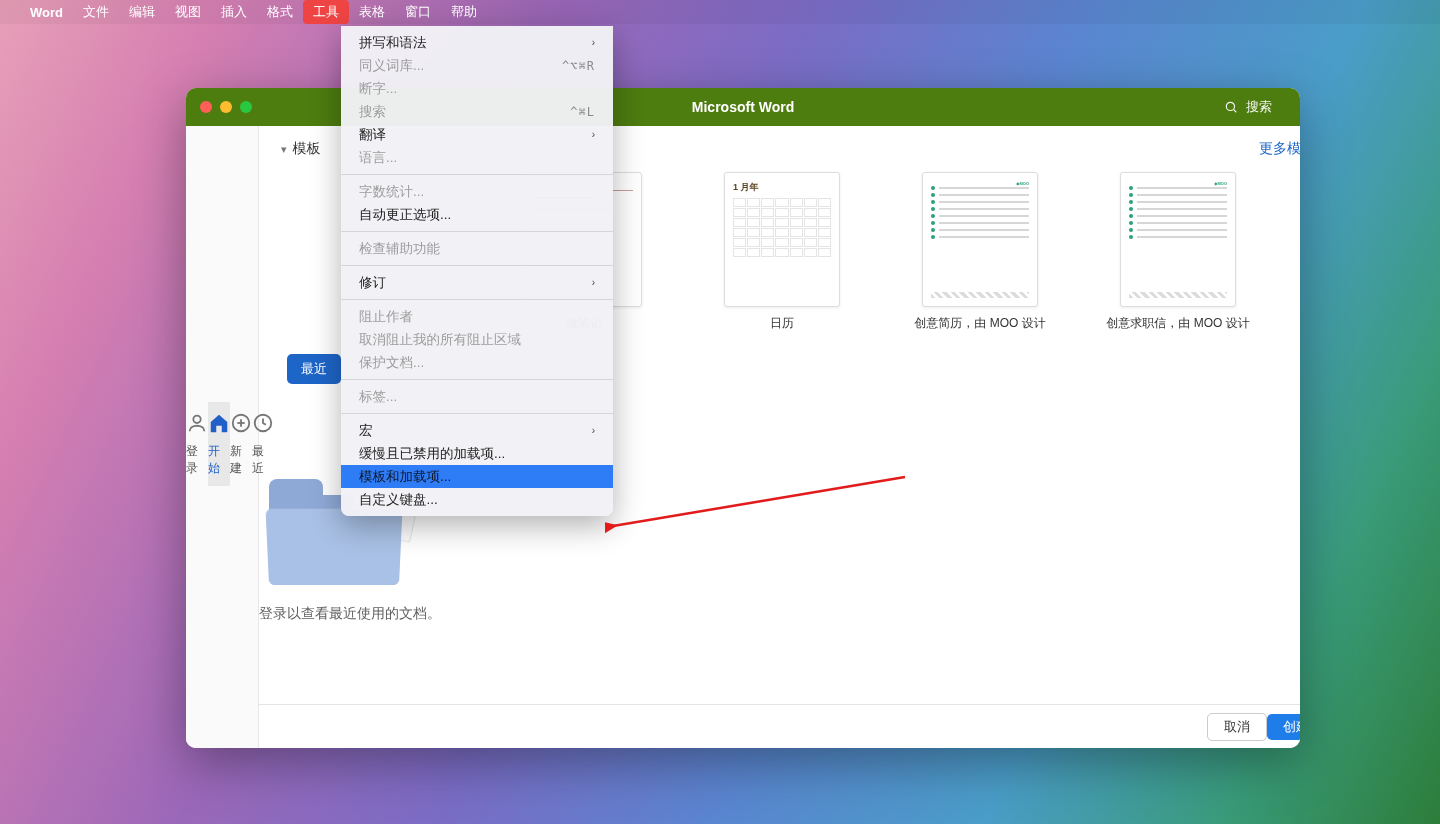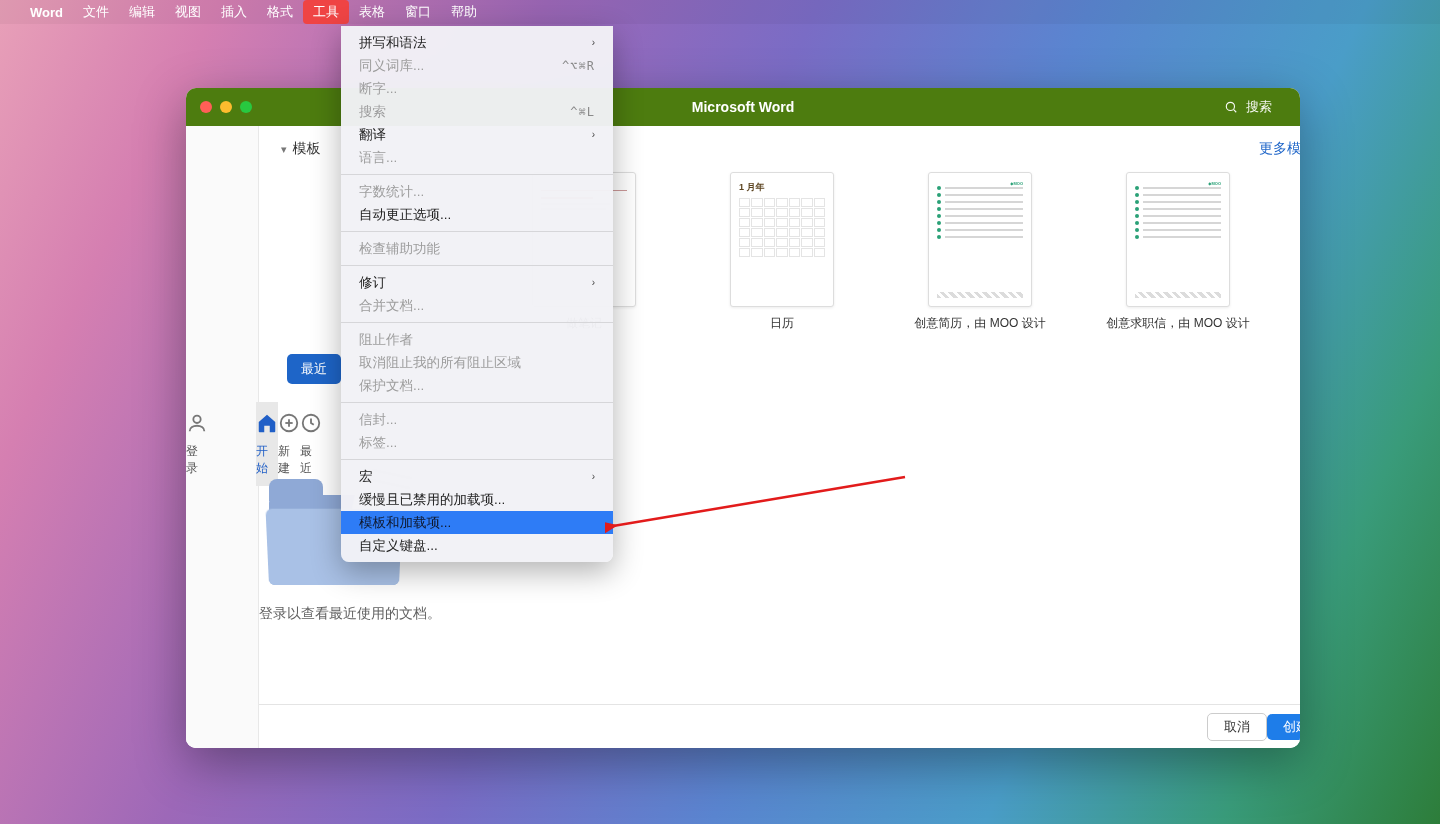--- a/index.html
+++ b/index.html
@@ -41,32 +41,32 @@
 }
 .titlebar .search svg { width: 14px; height: 14px; }
 
 .word-body { flex: 1; display: flex; background: #fff; position: relative; }
 .sidebar {
   width: 73px; background: #fafafa; border-right: 1px solid #e8e8e8;
   display: flex; align-items: center; padding-top: 14px; gap: 0;
 }
 .side-item { width: 73px; height: 84px; display: flex; flex-direction: column; align-items: center; justify-content: center; gap: 6px; font-size: 12px; color: #555; }
 .side-item svg { width: 22px; height: 22px; }
-.side-item.active { background: #e8e8e8; color: #205fc7; font-weight: 500; margin-left: 48px; }
+.side-item.active { background: #e8e8e8; color: #205fc7; font-weight: 500; }
 .side-item.active svg { color: #205fc7; }
 
 .main-area { flex: 1; display: flex; flex-direction: column; position: relative; }
 .template-head { display: flex; align-items: center; padding: 14px 28px 4px 22px; font-size: 14px; color: #333; }
 .template-head .arrow { color: #777; margin-right: 6px; font-size: 11px; }
 .template-head .more { margin-left: auto; color: #1e65c8; cursor: pointer; }
 
 .templates { display: flex; gap: 48px; padding: 10px 90px 10px 250px; }
 .tpl { width: 150px; display: flex; flex-direction: column; align-items: center; gap: 8px; }
 .tpl .thumb {
-  width: 104px; height: 135px; background: #fff; border: 1px solid #ddd; border-radius: 3px;
+  width: 116px; height: 135px; background: #fff; border: 1px solid #ddd; border-radius: 3px;
   box-shadow: 0 1px 3px rgba(0,0,0,0.08);
   display: flex; flex-direction: column; padding: 8px; font-size: 5px; color: #888;
 }
 .tpl .label { font-size: 12px; color: #333; text-align: center; line-height: 1.4; max-width: 150px; }
 
 .recent-chip {
   margin: 12px 0 0 28px; display: inline-flex; padding: 6px 14px;
   background: #1e65c8; color: #fff; border-radius: 5px; font-size: 13px; width: fit-content;
 }
 
@@ -388,37 +388,31 @@
     </div>
     <div class="dd-sep"></div>
     <div class="dd-item disabled">
       <span>检查辅助功能</span>
     </div>
     <div class="dd-sep"></div>
     <div class="dd-item">
       <span>修订</span>
       <span class="submenu-arrow">›</span>
     </div>
-    <div class="dd-item disabled">
-      <span>合并文档...</span>
-    </div>
     <div class="dd-sep"></div>
     <div class="dd-item disabled">
       <span>阻止作者</span>
     </div>
     <div class="dd-item disabled">
       <span>取消阻止我的所有阻止区域</span>
     </div>
     <div class="dd-item disabled">
       <span>保护文档...</span>
     </div>
     <div class="dd-sep"></div>
-    <div class="dd-item disabled">
-      <span>信封...</span>
-    </div>
     <div class="dd-item disabled">
       <span>标签...</span>
     </div>
     <div class="dd-sep"></div>
     <div class="dd-item">
       <span>宏</span>
       <span class="submenu-arrow">›</span>
     </div>
     <div class="dd-item">
       <span>缓慢且已禁用的加载项...</span>

